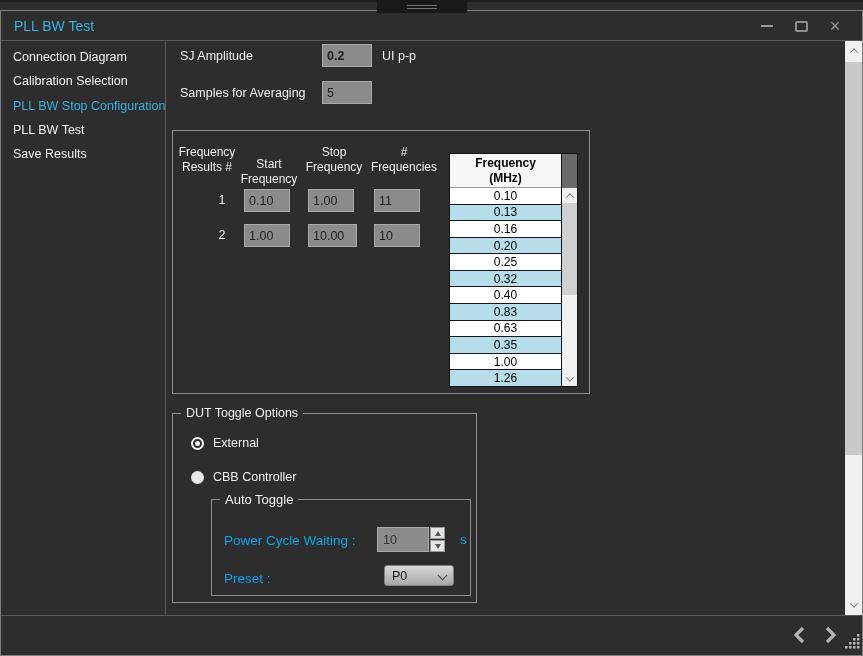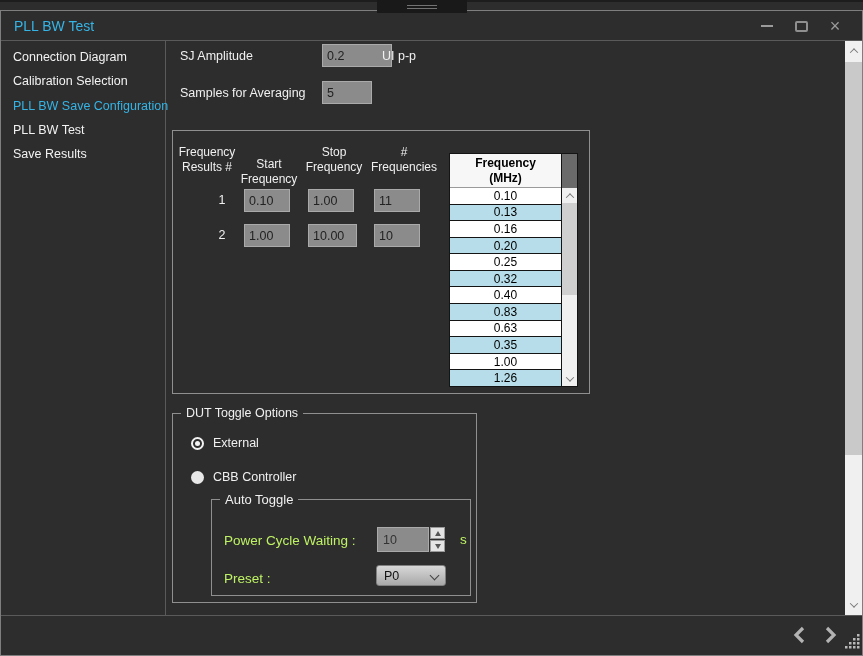--- a/index.html
+++ b/index.html
@@ -69,24 +69,24 @@
   .spin input{width:52px;height:25px;background:#8b8b8b;border:1px solid #aaaaaa;color:#333;
     font-size:12.5px;font-family:"Liberation Sans",sans-serif;padding:0 5px;outline:none;}
   .spin-btns{display:flex;flex-direction:column;width:15px;margin-left:1px;}
   .spin-btn{flex:1;background:#e4e4e4;border:1px solid #999;display:flex;align-items:center;justify-content:center;cursor:default;}
   .spin-btn + .spin-btn{margin-top:1px;}
   .tri-up{width:0;height:0;border-left:3.5px solid transparent;border-right:3.5px solid transparent;border-bottom:5px solid #555;}
   .tri-down{width:0;height:0;border-left:3.5px solid transparent;border-right:3.5px solid transparent;border-top:5px solid #555;}
   
   .dropdown{position:absolute;width:70px;height:21px;border:1px solid #808080;border-radius:3px;
     background:linear-gradient(#d8d8d8,#a8a8a8);color:#111;font-size:12.5px;display:flex;
-    align-items:center;padding-left:7px;cursor:default;}
+    align-items:center;padding-left:7px;cursor:default;margin-left:8px;}
   .dd-chev{position:absolute;right:7px;top:6px;width:7px;height:7px;border-left:1.6px solid #444;
     border-top:1.6px solid #444;transform:rotate(225deg);}
-  .biglbl{position:absolute;font-size:13.5px;color:#bef264;white-space:nowrap;}
+  .biglbl{position:absolute;font-size:13.5px;color:#0ea5e9;white-space:nowrap;}
   
   .vscroll{width:17px;flex:0 0 17px;background:#f0f0f0;position:relative;}
   .vs-up{position:absolute;top:0;left:0;right:0;height:20px;background:#f0f0f0;display:flex;align-items:center;justify-content:center;}
   .vs-thumb{position:absolute;top:21px;left:0;right:0;height:393px;background:#c9c9c9;}
   .vs-down{position:absolute;bottom:0;left:0;right:0;height:20px;background:#f0f0f0;display:flex;align-items:center;justify-content:center;}
   
   .bottombar{height:40px;flex:0 0 40px;border-top:1px solid #5a5a5a;position:relative;}
   .navchev{position:absolute;top:9px;cursor:default;}
   .grip{position:absolute;right:2px;bottom:2px;}
 </style>
@@ -115,28 +115,28 @@
             <div class="glyph-close">×</div>
           </div>
       </div>
     </div>
 
     <div class="content">
 
       <div class="sidebar">
         <div class="nav-item">Connection Diagram</div>
         <div class="nav-item">Calibration Selection</div>
-        <div class="nav-item active">PLL BW Save Configuration</div>
+        <div class="nav-item active">PLL BW Stop Configuration</div>
         <div class="nav-item">PLL BW Test</div>
         <div class="nav-item">Save Results</div>
       </div>
 
       <div class="main">
         <div class="lbl" style="left:14px;top:8px;">SJ Amplitude</div>
-        <input class="field" style="left: 156px; top: 3px; width: 70px; height: 23px;" value="0.2">
+        <input class="field" style="left: 156px; top: 3px; width: 50px; height: 23px; font-weight: bold;" value="0.2">
         <div class="lbl" style="left:216px;top:8px;">UI p-p</div>
 
         <div class="lbl" style="left:14px;top:45px;">Samples for Averaging</div>
         <input class="field" style="left: 156px; top: 40px; width: 50px; height: 23px;" value="5">
 
         <div class="grp" style="left:6px;top:89px;width:418px;height:264px;">
 
           <div class="colhead" style="left:2px;top:14px;width:64px;">
             <div>Frequency</div>
               <div>Results #</div>

